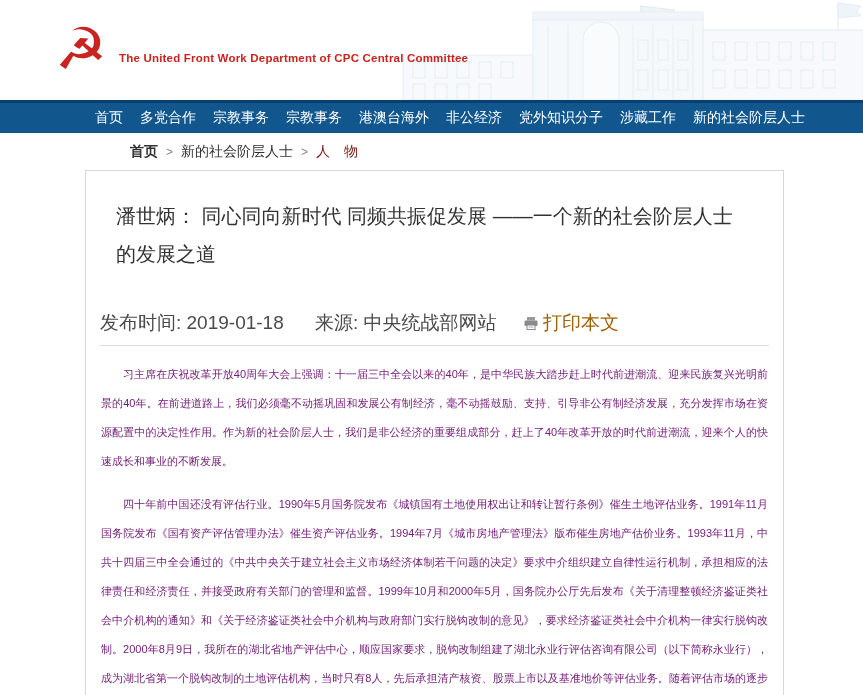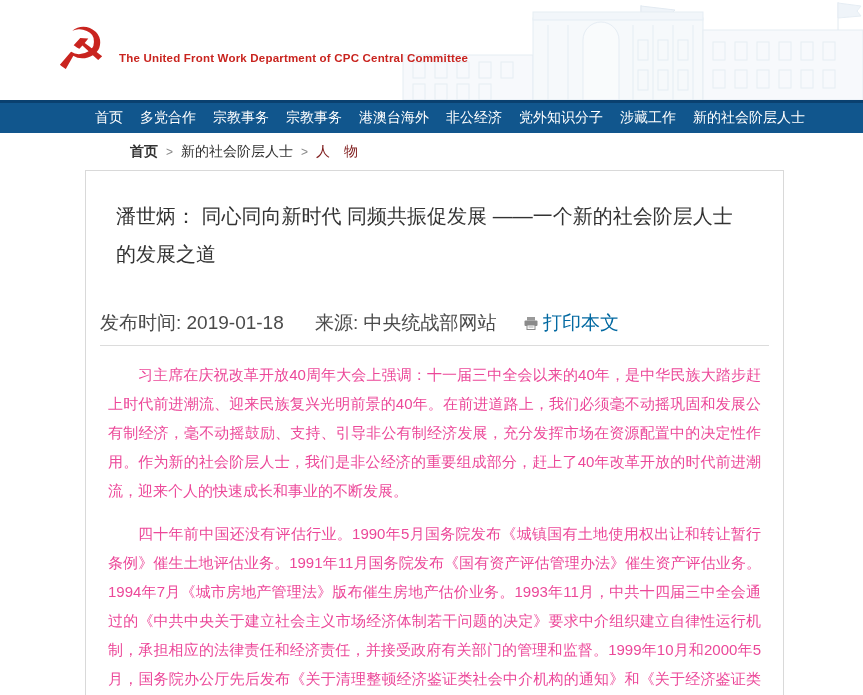--- a/index.html
+++ b/index.html
@@ -104,21 +104,21 @@
     color: #4a4a4a;
     height: 20px;
     line-height: 20px;
   }
   .meta-row .publish { margin-right: 26px; }
   .print-link {
     position: absolute;
     right: 150px; top: 0;
     display: inline-flex;
     align-items: center;
-    color: #0369a1;
+    color: #a16207;
     text-decoration: none;
     cursor: pointer;
   }
   .print-link svg { margin-right: 5px; }
   .font-row {
     font-size: 13px;
     color: #4a4a4a;
     margin-top: 4px;
     line-height: 20px;
   }
@@ -127,26 +127,26 @@
     text-decoration: none;
     margin: 0 4px;
     cursor: pointer;
   }
   .divider {
     border: none;
     border-top: 1px solid #dcdcdc;
     margin: 12px 0 8px 0;
   }
   .article-body p {
-    font-size: 15px;
+    font-size: 11px;
     line-height: 29px;
-    color: #ec4899;
+    color: #701a75;
     text-align: justify;
     text-indent: 2em;
-    margin: 14px 8px;
+    margin: 14px 1px;
   }
 </style>
 </head>
 <body>
 
 <header class="site-header">
   <svg class="building-watermark" viewBox="0 0 480 100" fill="none" stroke="#dde7f0" stroke-width="1">
 
     <line x1="258" y1="5" x2="258" y2="60" stroke="#d8e2ec"></line>
     <path d="M258 6 L292 10 L286 16 L292 22 L258 24 Z" fill="#eaf1f7" stroke="#d8e2ec"></path>

